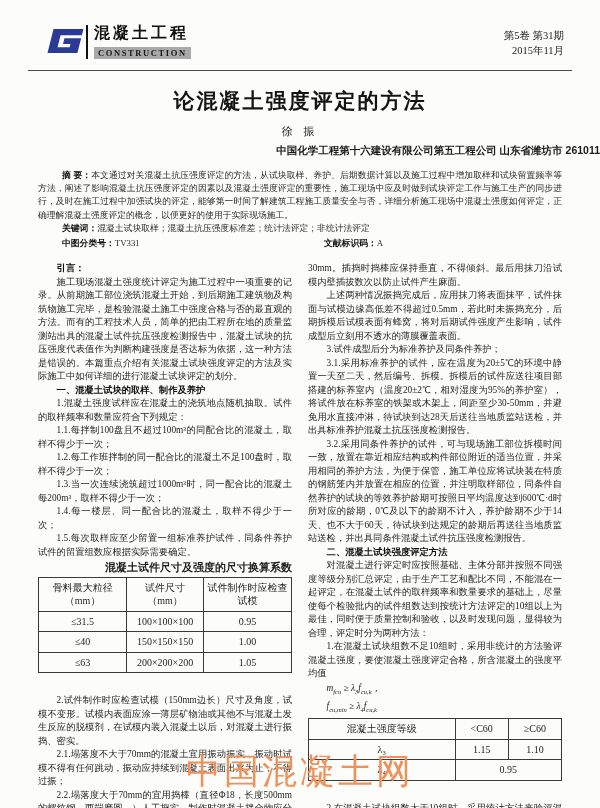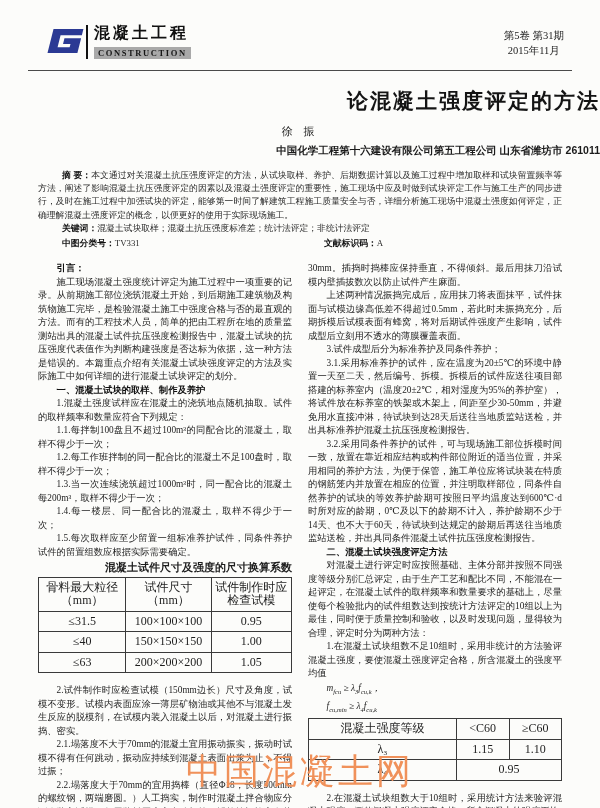--- a/index.html
+++ b/index.html
@@ -15,49 +15,49 @@
   .logo-divider{width:2px;background:#111;margin:1px 6px 1px 2px;}
   .brand-cn{
     font-family:"Liberation Sans","DejaVu Sans",sans-serif;
     font-weight:bold;font-size:16px;letter-spacing:3px;line-height:18px;color:#111;
   }
   .brand-en{
     background:#a9a9a9;color:#151515;display:inline-block;
     font-family:"Liberation Serif","DejaVu Serif",serif;font-weight:bold;
     font-size:8.5px;letter-spacing:1.6px;padding:1px 4px;margin-top:2px;
   }
-  .issue{text-align:center;font-size:10.5px;line-height:15px;margin-top:4px;color:#222;margin-left:16px;}
+  .issue{text-align:right;font-size:10.5px;line-height:15px;margin-top:4px;color:#222;margin-left:16px;}
   .rule{margin:10px 28px 0 28px;border-top:1.5px solid #4a4a4a;}
   
   .title{
-    text-align:right;margin:16px 0 0;font-size:21px;font-weight:bold;color:#141414;
+    text-align:center;margin:16px 0 0;font-size:21px;font-weight:bold;color:#141414;
     font-family:"Liberation Sans","DejaVu Sans",sans-serif;letter-spacing:2px;
   }
   .author{text-align:center;font-size:11px;margin-top:9px;letter-spacing:4px;}
   .affiliation{
     text-align:right;font-size:10.5px;font-weight:bold;margin-top:5px;
     font-family:"Liberation Sans","DejaVu Sans",sans-serif;
   }
   
   .meta{margin:11px 38px 0 38px;font-size:8.8px;line-height:13.2px;color:#2a2a2a;text-align:justify;}
   .meta p{margin:0;text-indent:24px;}
   .meta .lbl{font-weight:bold;font-family:"Liberation Sans","DejaVu Sans",sans-serif;color:#111;}
   .clc-line{position:relative;margin-top:2px !important;}
   .doc-code{position:absolute;left:50%;top:0;}
   
   .columns{display:flex;gap:16px;margin:12px 38px 0 38px;}
   .col{width:254px;font-size:9.3px;line-height:13.5px;text-align:justify;color:#1d1d1d;}
-  .col p{margin:0;text-indent:2em;}
+  .col p{margin:0;text-indent:2em;font-family:Liberation Serif, serif;}
   .col p.h{font-weight:bold;font-family:"Liberation Sans","DejaVu Sans",sans-serif;color:#101010;}
   .col p.noindent{text-indent:0;}
   .tcaption{
     text-align:right;text-indent:0 !important;font-weight:bold;margin:2px 0 1px !important;
     font-family:"Liberation Sans","DejaVu Sans",sans-serif;font-size:11px;
   }
-  table{width:100%;border-collapse:collapse;font-size:12px;margin:2px 0 11px;}
+  table{width:100%;border-collapse:collapse;font-size:10px;margin:2px 0 21px;}
   td,th{border:1px solid #3a3a3a;text-align:center;padding:3px 2px;font-weight:normal;}
   .formula{text-indent:2em;font-style:italic;line-height:14px;}
   .formula sub{font-size:6.5px;font-style:italic;}
   
   .watermark{
     position:absolute;left:0;right:0;top:748px;text-align:center;
     font-size:35px;letter-spacing:3px;
     font-family:"Liberation Sans","DejaVu Sans",sans-serif;
   }
 </style>

